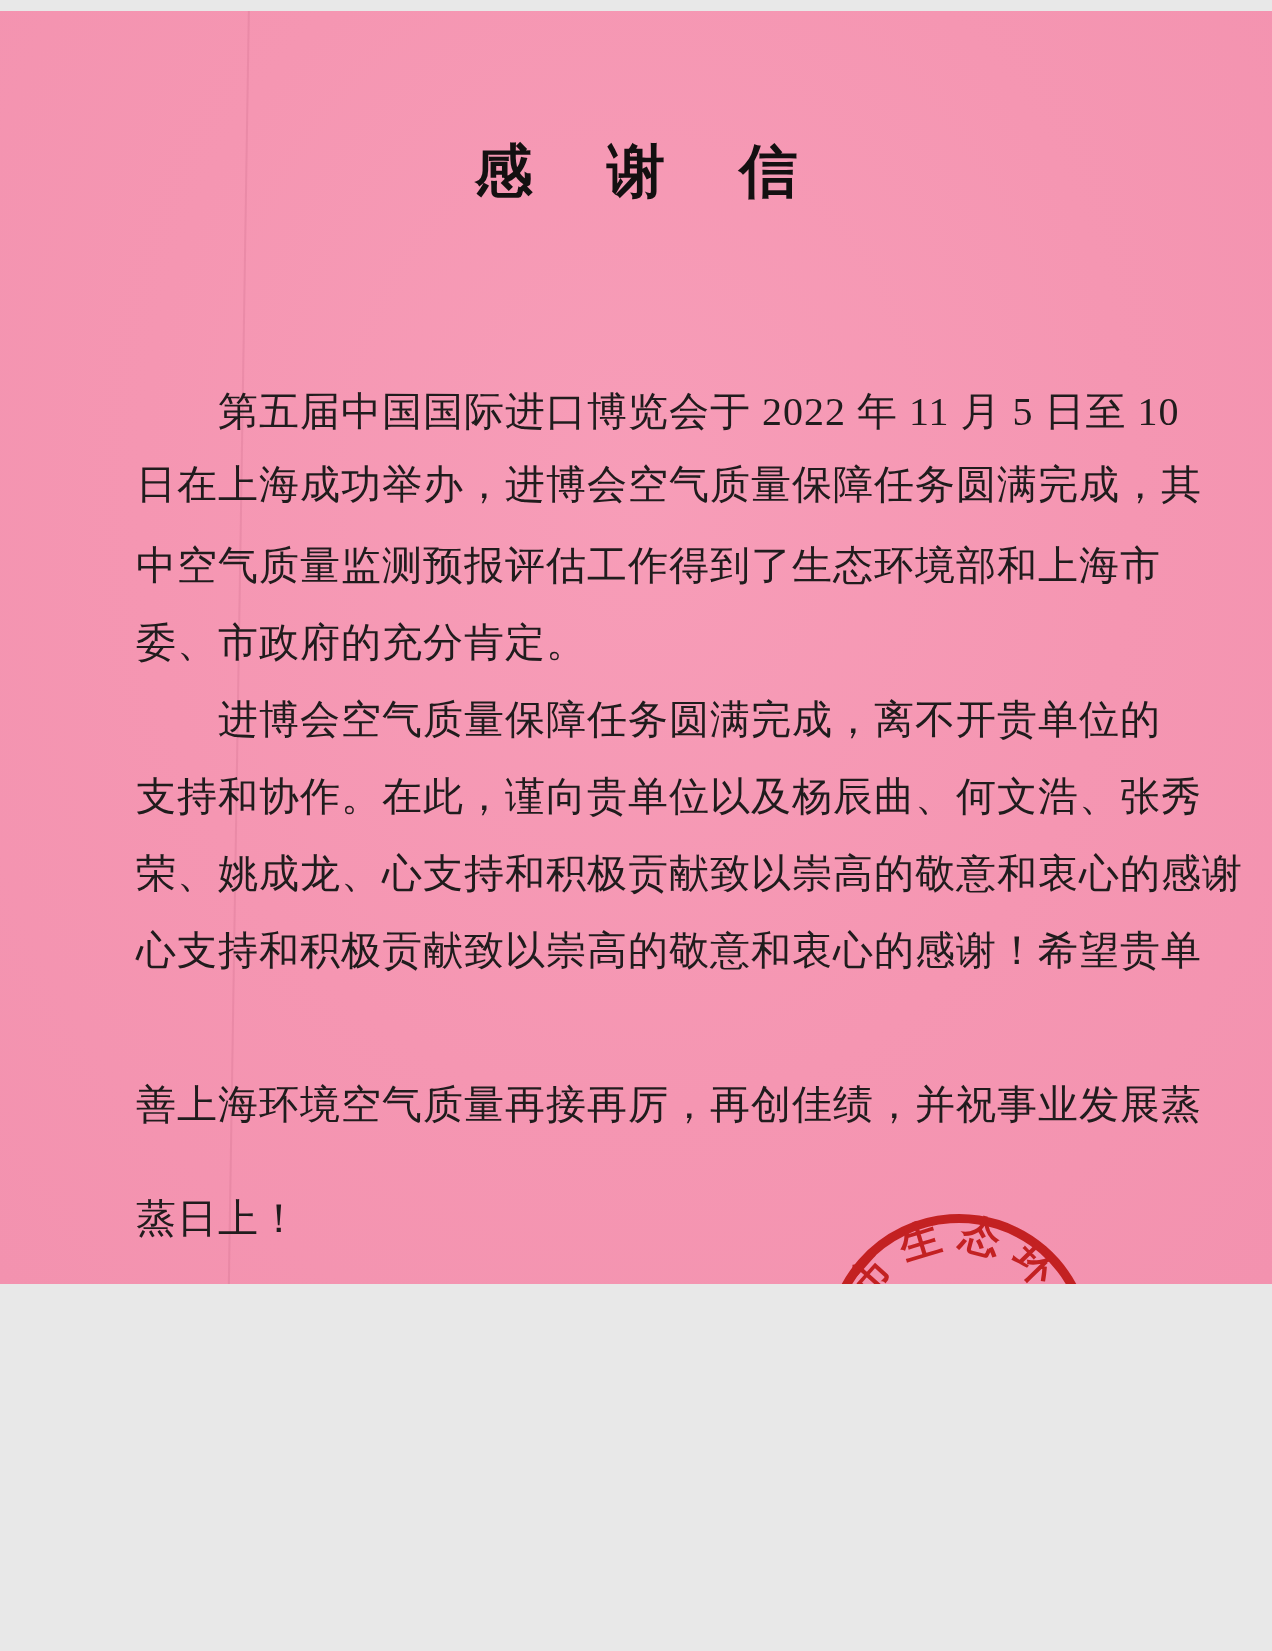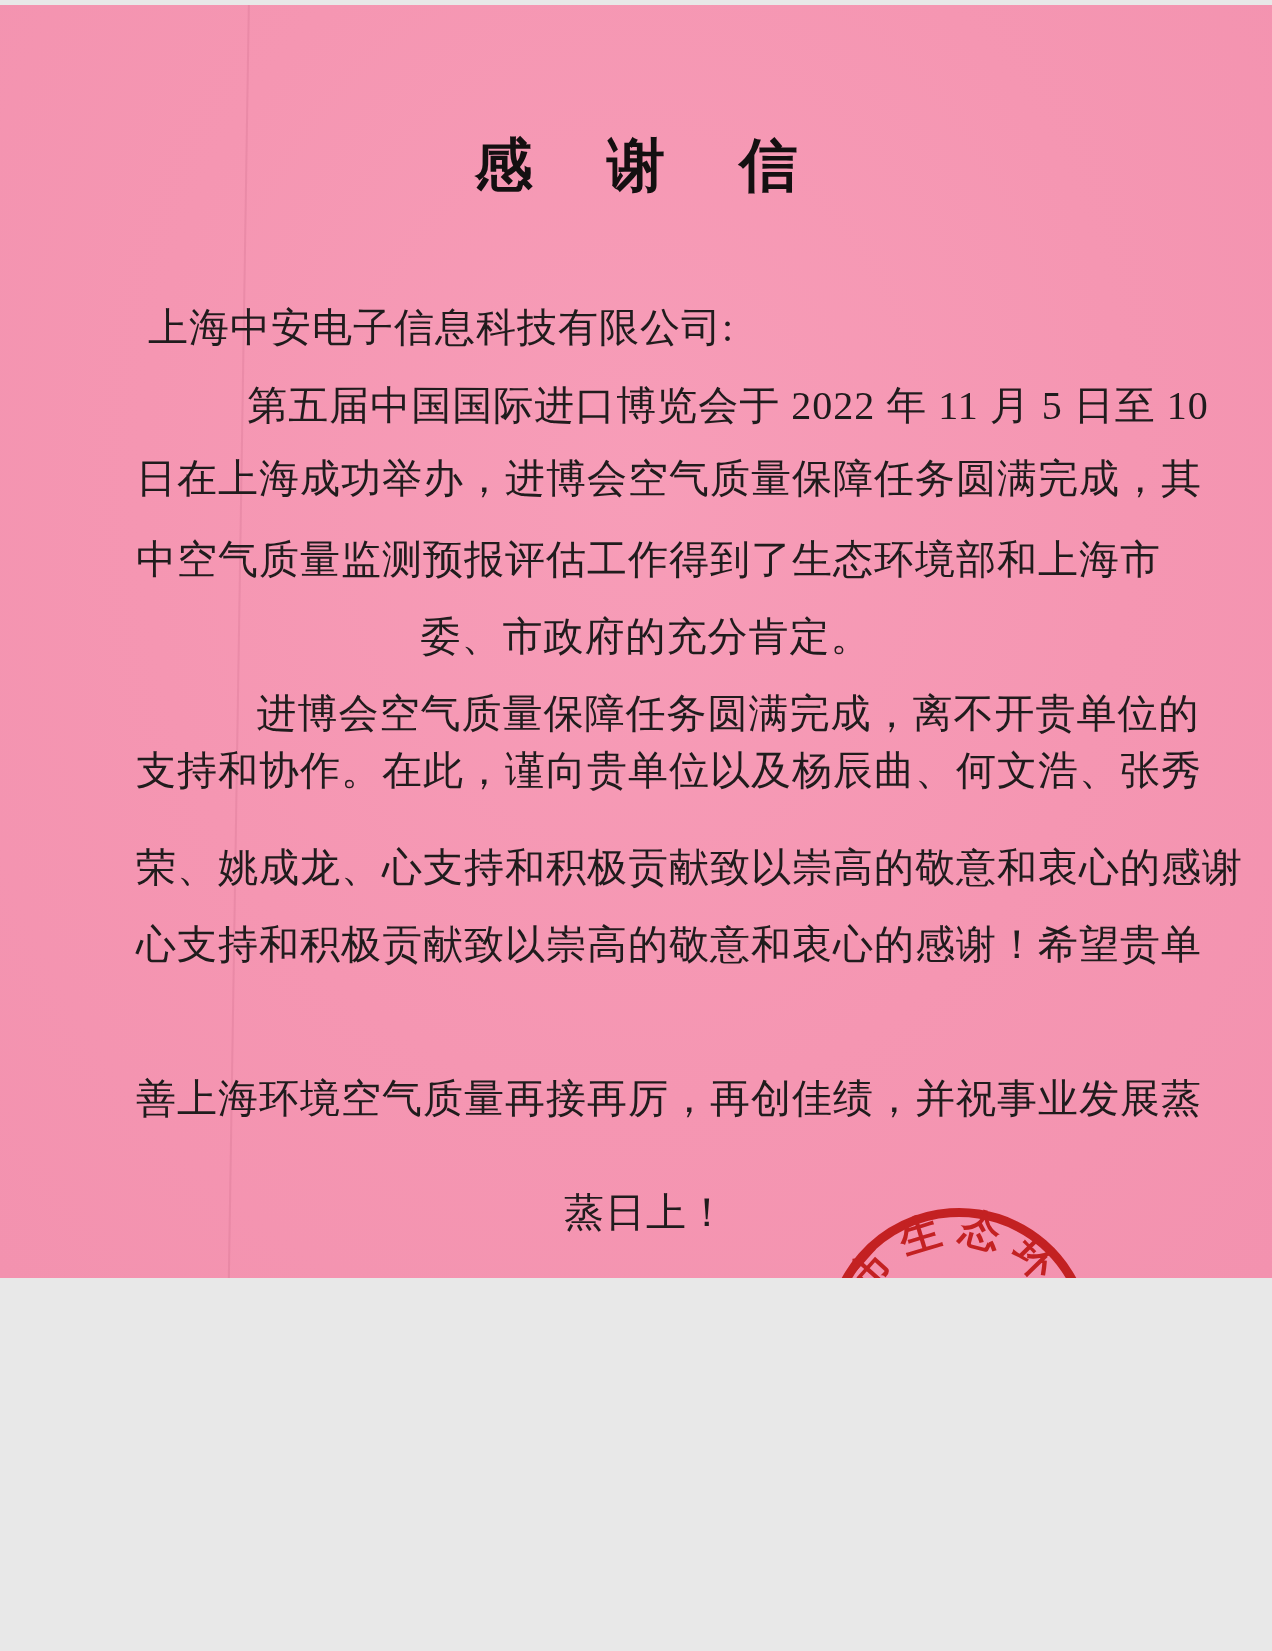--- a/index.html
+++ b/index.html
@@ -4,21 +4,21 @@
 <style>
   html, body {
     margin: 0;
     padding: 0;
     background: #e8e8e8;
   }
   .page {
     position: relative;
     width: 1272px;
     height: 1273px;
-    margin: 5px auto;
+    margin: 11px auto;
     overflow: hidden;
     background: radial-gradient(ellipse at 50% 38%, #f79db8 0%, #f596b2 55%, #f392af 100%);
     font-family: "Liberation Serif", "DejaVu Serif", serif;
     color: #201c1d;
   }
   .crease {
     position: absolute;
     left: 248px;
     top: -10px;
     width: 2px;
@@ -48,21 +48,20 @@
     letter-spacing: 1px;
     white-space: nowrap;
   }
   .body-line {
     position: absolute;
     left: 136px;
     width: 1020px;
     font-size: 40px;
     letter-spacing: 1px;
     white-space: nowrap;
-    text-align: center;
   }
   .body-line.indent { padding-left: 82px; }
   .sig-org {
     position: absolute;
     left: 781px;
     top: 1303px;
     font-size: 38px;
     letter-spacing: 0px;
     white-space: nowrap;
   }
@@ -95,28 +94,27 @@
 </style>
 </head>
 <body>
 
 <div class="page">
 
   <div class="crease"></div>
 
   <h1 class="title">感 谢 信</h1>
 
-  <div class="salutation">上海中安电子信息科技有限公司:</div>
 
   <div class="body-line indent" style="top:373px">第五届中国国际进口博览会于 2022 年 11 月 5 日至 10</div>
   <div class="body-line" style="top:446px">日在上海成功举办，进博会空气质量保障任务圆满完成，其</div>
   <div class="body-line" style="top:527px">中空气质量监测预报评估工作得到了生态环境部和上海市</div>
   <div class="body-line" style="top:604px">委、市政府的充分肯定。</div>
   <div class="body-line indent" style="top:681px">进博会空气质量保障任务圆满完成，离不开贵单位的</div>
-  <div class="body-line" style="top:738px">支持和协作。在此，谨向贵单位以及杨辰曲、何文浩、张秀</div>
+  <div class="body-line" style="top:758px">支持和协作。在此，谨向贵单位以及杨辰曲、何文浩、张秀</div>
   <div class="body-line" style="top:835px">荣、姚成龙、心支持和积极贡献致以崇高的敬意和衷心的感谢</div>
   <div class="body-line" style="top:912px">心支持和积极贡献致以崇高的敬意和衷心的感谢！希望贵单</div>
   <div class="body-line" style="top:1066px">善上海环境空气质量再接再厉，再创佳绩，并祝事业发展蒸</div>
   <div class="body-line" style="top:1180px">蒸日上！</div>
 
   <div class="sig-org">上海市生态环境局</div>
   <div class="sig-date">2022 年 11 月 30 日</div>
 
   <div class="seal">
     <svg viewBox="0 0 300 300" xmlns="http://www.w3.org/2000/svg">

